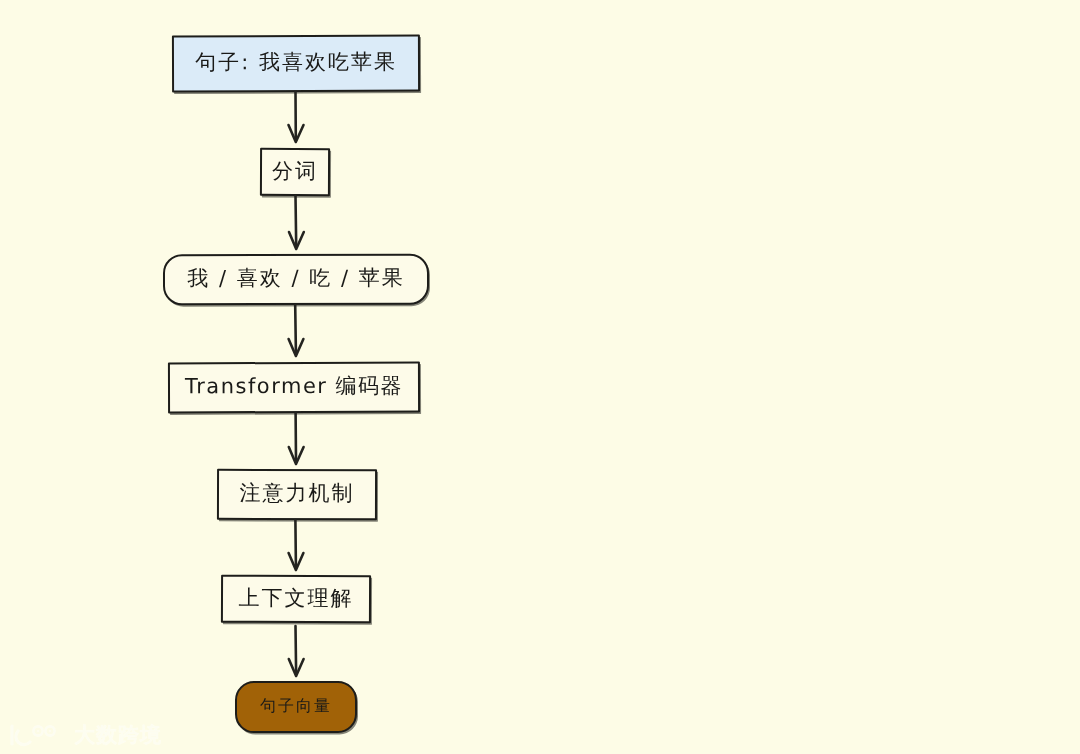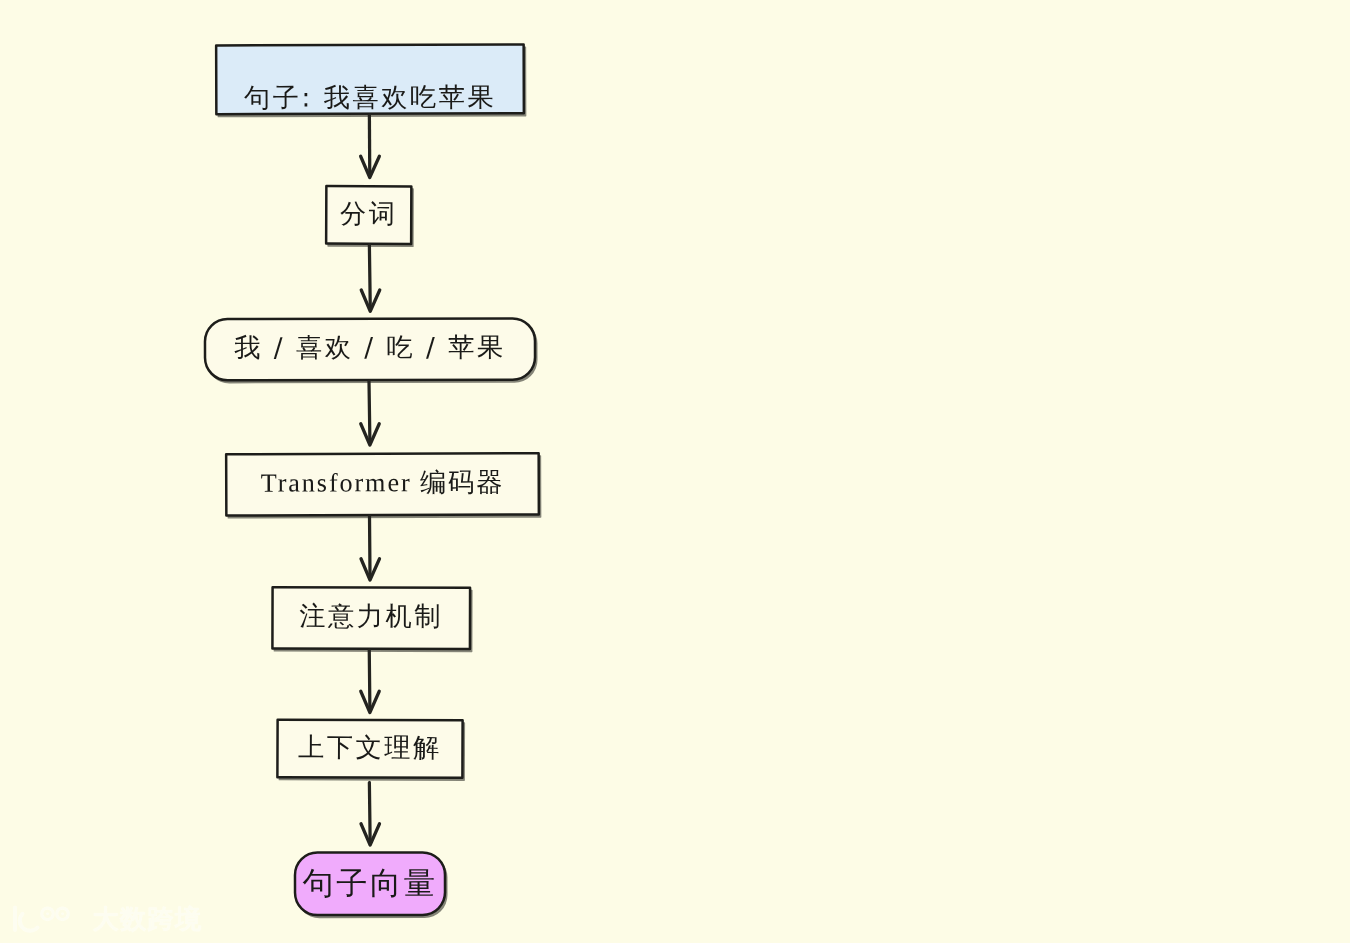--- a/index.html
+++ b/index.html
@@ -41,22 +41,22 @@
     display: block;
     line-height: 1;
     transform: translateY(-1px);
   }
 
   .node.n-input {
     background: #dbebf8;
     font-size: 21px;
   }
   .node.n-output {
-    background: #f0abfc;
-    font-size: 25px;
+    background: #a16207;
+    font-size: 16px;
   }
   .node.plain {
     font-size: 21px;
   }
   .node.latin {
     font-size: 21px;
     letter-spacing: 1.5px;
   }
 
   
@@ -101,21 +101,21 @@
     letter-spacing: 1px;
     text-shadow: 0 0 1px rgba(255,255,255,0.9);
     line-height: 1;
   }
 </style>
 </head>
 <body>
 
 <div id="canvas">
 
-  <div class="node n-input w1" style="left:172px; top:35px; width:248px; height:57px;align-items:flex-end;">
+  <div class="node n-input w1" style="left:172px; top:35px; width:248px; height:57px;">
     <span class="label">句子: 我喜欢吃苹果</span>
   </div>
 
   <svg class="connector" style="left:281px; top:92px; width:34px; height:57px;" viewBox="0 0 34 57">
     <path d="M14.5 0 L14.8 46"></path>
     <path d="M7.5 33 L14.8 50 L22.5 33"></path>
   </svg>
 
   <div class="node plain w2" style="left:260px; top:148px; width:70px; height:48px;text-align:right;">
     <span class="label">分词</span>
@@ -128,21 +128,21 @@
 
   <div class="node plain w3" style="left:163px; top:254px; width:266px; height:51px;">
     <span class="label">我 / 喜欢 / 吃 / 苹果</span>
   </div>
 
   <svg class="connector" style="left:281px; top:305px; width:34px; height:60px;" viewBox="0 0 34 60">
     <path d="M14.2 0 L14.9 47"></path>
     <path d="M7.6 34 L14.9 51 L22.4 34"></path>
   </svg>
 
-  <div class="node latin w1" style="left:180px; top:362px; width:252px; height:51px;font-family:Liberation Serif, serif;">
+  <div class="node latin w1" style="left:168px; top:362px; width:252px; height:51px;">
     <span class="label">Transformer 编码器</span>
   </div>
 
   <svg class="connector" style="left:281px; top:413px; width:34px; height:60px;" viewBox="0 0 34 60">
     <path d="M14.6 0 L15.0 47"></path>
     <path d="M7.8 34 L15.0 51 L22.6 34"></path>
   </svg>
 
   <div class="node plain w4" style="left:217px; top:469px; width:160px; height:51px;">
     <span class="label">注意力机制</span>

